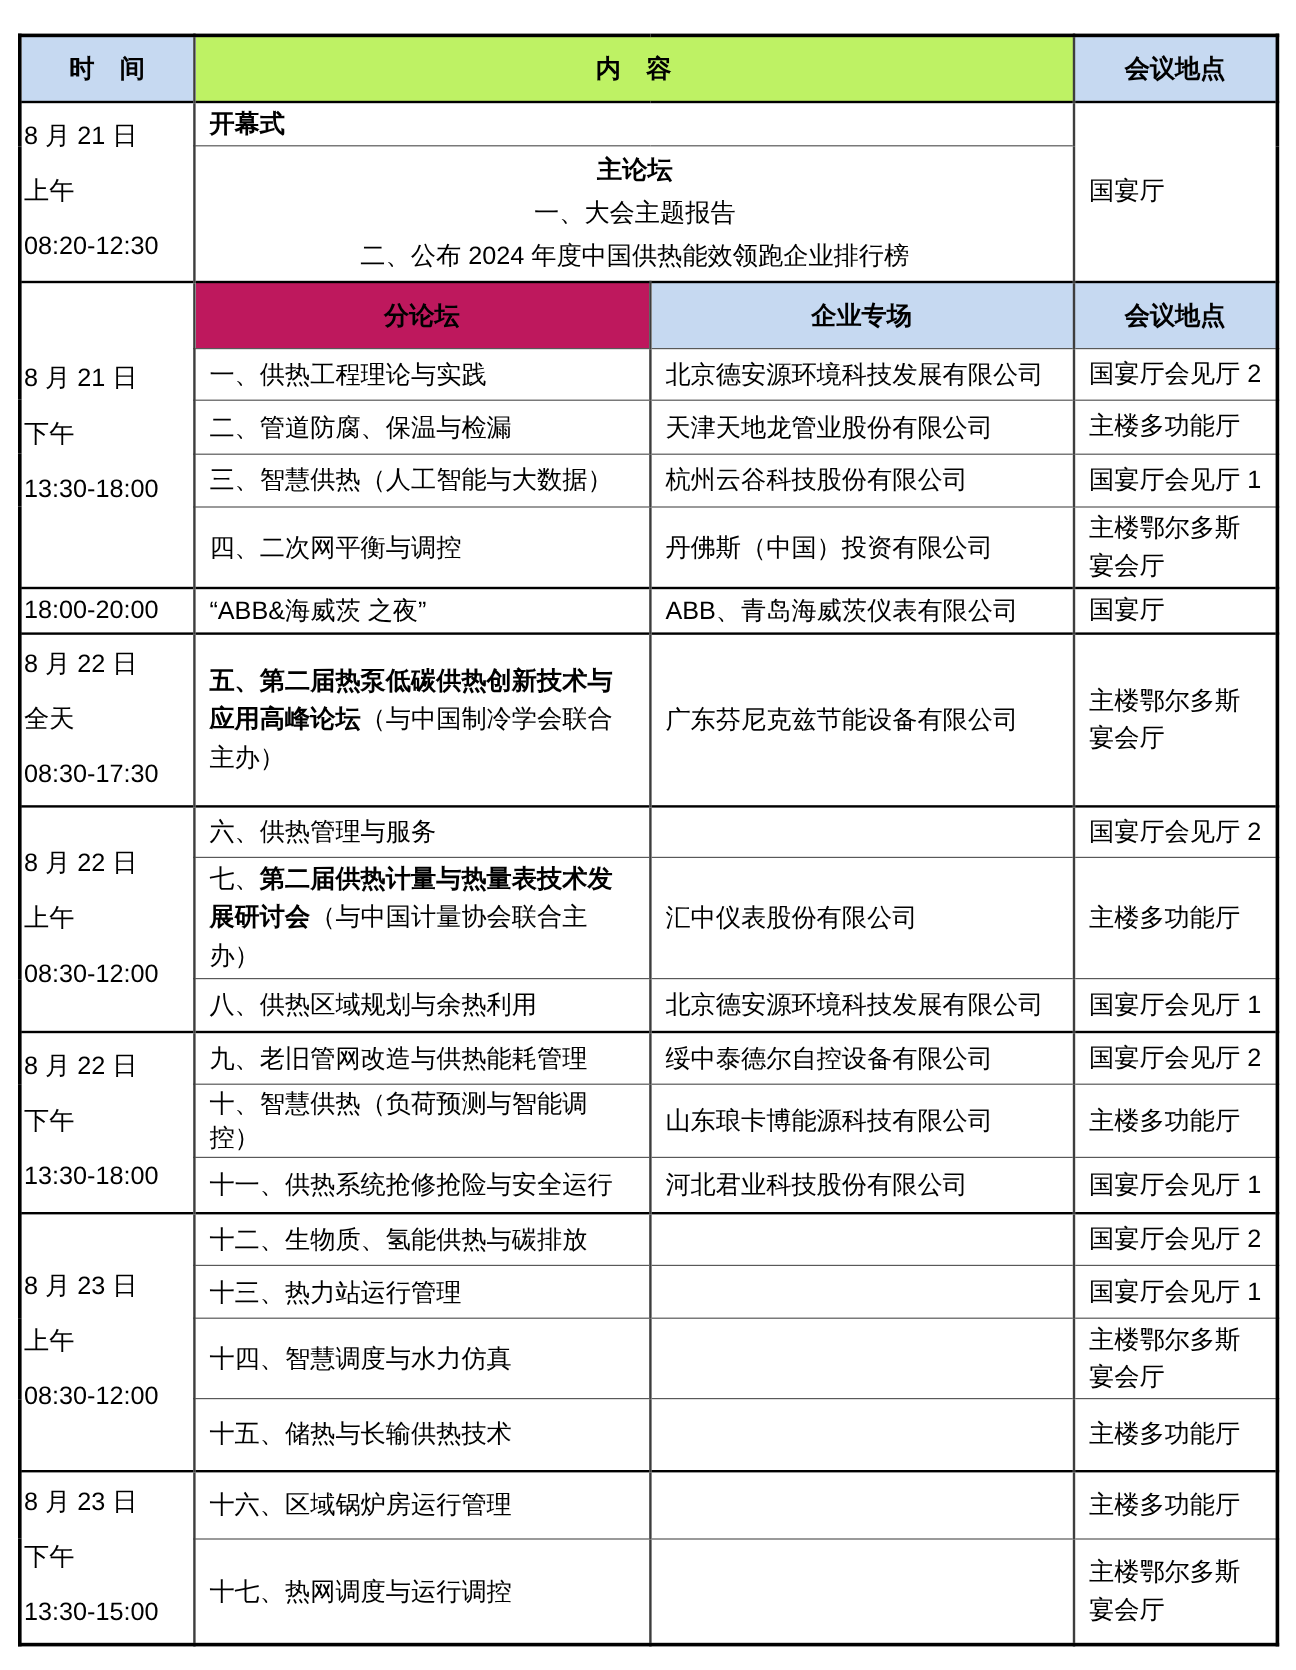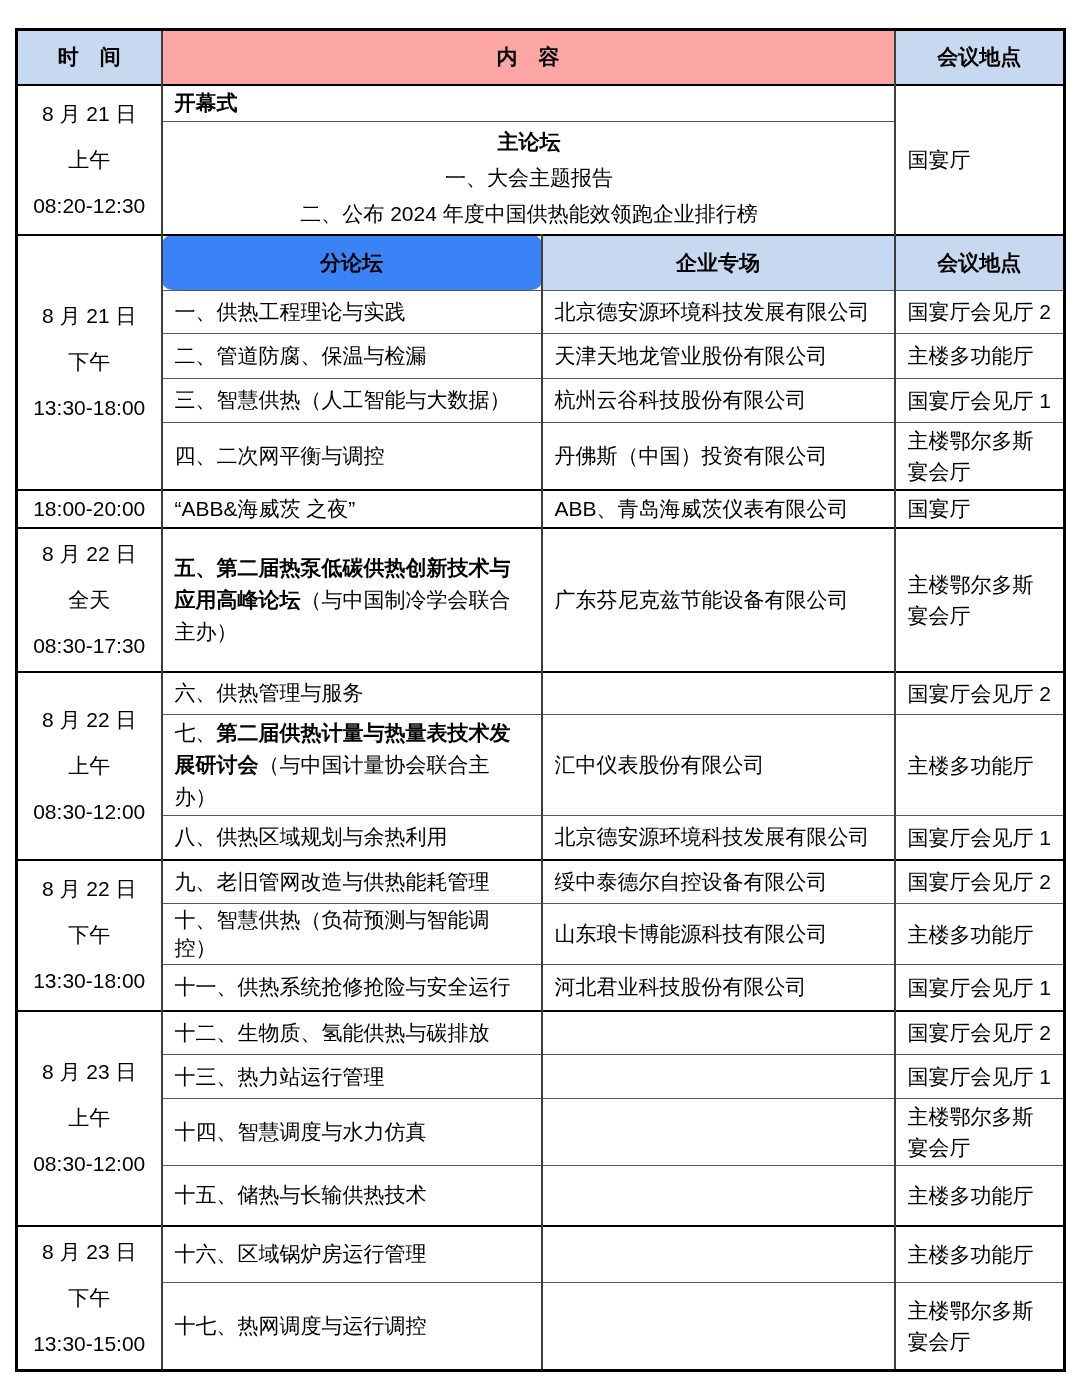--- a/index.html
+++ b/index.html
@@ -21,22 +21,22 @@
     font-size:21px;
   }
   td {
     border:1px solid #595959;
     border-left:2px solid #3d3d3d; border-right:2px solid #3d3d3d;
     vertical-align:middle; overflow:hidden;
     padding:2px 10px 2px 12px;
   }
   tr.sec td { border-top:2px solid #000; }
   .blue { background:#c6d9f1; font-weight:bold; text-align:center; padding:2px 15px; }
-  .time { text-align:center; line-height:46px; padding:2px 2px; }
-  .time-one { text-align:center; line-height:26px; padding:2px 2px; }
+  .time { line-height:46px; padding:2px 2px; }
+  .time-one { line-height:26px; padding:2px 2px; }
   .forum { }
   .loc { white-space:pre-line; line-height:31px; }
   .content-lines div { line-height:36px;text-align:center; }
   .content-lines .b { font-weight:bold; }
   .bold { font-weight:bold; }
   .mixed { line-height:32px; }
 </style>
 </head>
 <body>
 
@@ -46,21 +46,21 @@
     <colgroup>
       <col style="width:145px">
         <col style="width:380px">
         <col style="width:353px">
         <col style="width:170px">
     </colgroup>
 
     <tbody>
         <tr style="height:55px">
       <td class="blue" style="background: rgb(198, 217, 241);">时　间</td>
-      <td class="blue" colspan="2" style="background: #fca5a5;">内　容</td>
+      <td class="blue" colspan="2" style="background: #bef264;">内　容</td>
       <td class="blue" style="background: rgb(198, 217, 241);">会议地点</td>
     </tr>
 
     <tr class="sec" style="height:37px">
       <td class="time" rowspan="2">
         <div>8 月 21 日</div>
         <div>上午</div>
         <div>08:20-12:30</div>
       </td>
       <td class="bold" colspan="2">开幕式</td>
@@ -73,21 +73,21 @@
         <div>二、公布 2024 年度中国供热能效领跑企业排行榜</div>
       </td>
     </tr>
 
     <tr class="sec" style="height:55px">
       <td class="time" rowspan="5">
         <div>8 月 21 日</div>
         <div>下午</div>
         <div>13:30-18:00</div>
       </td>
-      <td class="blue" style="background: #3b82f6; border-radius: 10px;">分论坛</td>
+      <td class="blue" style="background: #be185d;">分论坛</td>
       <td class="blue" style="background: rgb(198, 217, 241);">企业专场</td>
       <td class="blue" style="background: rgb(198, 217, 241);">会议地点</td>
     </tr>
     <tr style="height:43px">
       <td class="forum">一、供热工程理论与实践</td>
       <td>北京德安源环境科技发展有限公司</td>
       <td class="loc">国宴厅会见厅 2</td>
     </tr>
     <tr style="height:45px">
       <td class="forum">二、管道防腐、保温与检漏</td>

